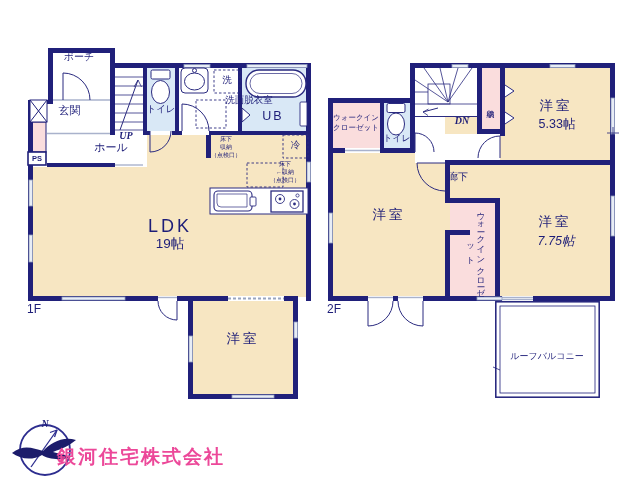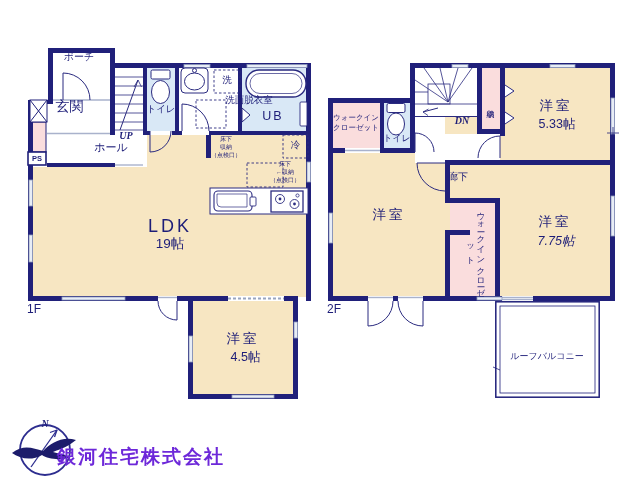--- a/index.html
+++ b/index.html
@@ -3,21 +3,21 @@
 <meta charset="utf-8">
 <style>
   html,body{margin:0;padding:0;background:#fff;}
   #plan{position:relative;width:640px;height:480px;background:#fff;overflow:hidden;
         font-family:"Liberation Sans","DejaVu Sans",sans-serif;padding-left:46px;}
   #plan svg{position:absolute;left:0;top:0;}
   .lbl{position:absolute;color:#1d1d78;text-align:center;white-space:pre-line;
        line-height:1.2;z-index:5;}
   .serifita{font-family:"Liberation Serif","DejaVu Serif",serif;font-style:italic;font-weight:bold;}
   .vert{writing-mode:vertical-rl;text-orientation:upright;}
-  .company{font-weight:bold;color:#6d28d9;letter-spacing:2px;}
+  .company{font-weight:bold;color:#ec4899;letter-spacing:2px;}
 </style>
 </head>
 <body>
 
 <div id="plan">
 <svg width="640" height="480" viewBox="0 0 640 480">
 
   <g>
     <rect x="32" y="135" width="274" height="162" fill="#f7e6c2"></rect>
     <rect x="28" y="65" width="119" height="102" fill="#ffffff"></rect>
@@ -242,39 +242,38 @@
   <g>
     <circle cx="45" cy="450" r="25" fill="none" stroke="#2d2d8f" stroke-width="1.8"></circle>
     <line x1="31" y1="467" x2="57" y2="430" stroke="#2d2d8f" stroke-width="1.3"></line>
     <line x1="57" y1="430" x2="50" y2="432.5" stroke="#2d2d8f" stroke-width="1.3"></line>
     <line x1="57" y1="430" x2="54.5" y2="437" stroke="#2d2d8f" stroke-width="1.3"></line>
     <path d="M12,453 C23,444 33,448 43,451 C51,443 62,436 76,440 C69,446 61,449 53,452 C59,454 66,455 71,457 C60,461 48,459 42,455 C32,461 20,459 12,453 Z" fill="#1c1c6b"></path>
   </g>
 </svg>
 
   <div class="lbl" style="left:48px;top:51px;width:62px;font-size:10px;">ポーチ</div>
-  <div class="lbl" style="left:42px;top:98px;width:55px;font-size:14px;">玄関</div>
+  <div class="lbl" style="left:42px;top:104px;width:55px;font-size:11px;">玄関</div>
   <div class="lbl" style="left:79px;top:141px;width:64px;font-size:11px;">ホール</div>
   <div class="lbl serifita" style="left:112px;top:130px;width:28px;font-size:10px;">UP</div>
   <div class="lbl" style="left:28px;top:154px;width:18px;font-size:7.5px;font-weight:bold;">PS</div>
   <div class="lbl" style="left:142px;top:103px;width:38px;font-size:9.5px;">トイレ</div>
   <div class="lbl" style="left:176px;top:94px;width:66px;font-size:9.5px;margin-left:40px;">洗面脱衣室</div>
   <div class="lbl" style="left:214px;top:74px;width:26px;font-size:9.5px;">洗</div>
   <div class="lbl" style="left:252px;top:109px;width:42px;font-size:12.5px;letter-spacing:2px;">UB</div>
   <div class="lbl" style="left:283px;top:139px;width:25px;font-size:9.5px;">冷</div>
   <div class="lbl" style="left:202px;top:136px;width:48px;font-size:6px;line-height:1.3;">床下
 収納
 （点検口）</div>
   <div class="lbl" style="left:260px;top:161px;width:50px;font-size:6px;line-height:1.3;">床下
 ←収納
 （点検口）</div>
   <div class="lbl" style="left:128px;top:216px;width:84px;font-size:18px;letter-spacing:3px;">LDK</div>
   <div class="lbl" style="left:128px;top:236px;width:84px;font-size:13.5px;">19帖</div>
   <div class="lbl" style="left:203px;top:331px;width:80px;font-size:13.5px;letter-spacing:3px;">洋室</div>
-  <div class="lbl" style="left:203px;top:350px;width:85px;font-size:12.5px;">4.5帖</div>
   <div class="lbl" style="left:27px;top:302px;width:30px;font-size:12px;text-align:left;">1F</div>
 
   <div class="lbl serifita" style="left:448px;top:115px;width:28px;font-size:10px;">DN</div>
   <div class="lbl" style="left:440px;top:135px;width:36px;font-size:10px;margin-top:36px;">廊下</div>
   <div class="lbl" style="left:383px;top:133px;width:28px;font-size:9px;">トイレ</div>
   <div class="lbl vert" style="left:485px;top:83px;height:42px;font-size:8px;letter-spacing:1px;">収納</div>
   <div class="lbl" style="left:331px;top:113px;width:50px;font-size:7.5px;line-height:1.35;">ウォークイン
 クローゼット</div>
   <div class="lbl vert" style="left:466px;top:203px;height:94px;font-size:8.5px;letter-spacing:1px;">ウォークインクローゼット</div>
   <div class="lbl" style="left:516px;top:98px;width:80px;font-size:13.5px;letter-spacing:3px;">洋室</div>

